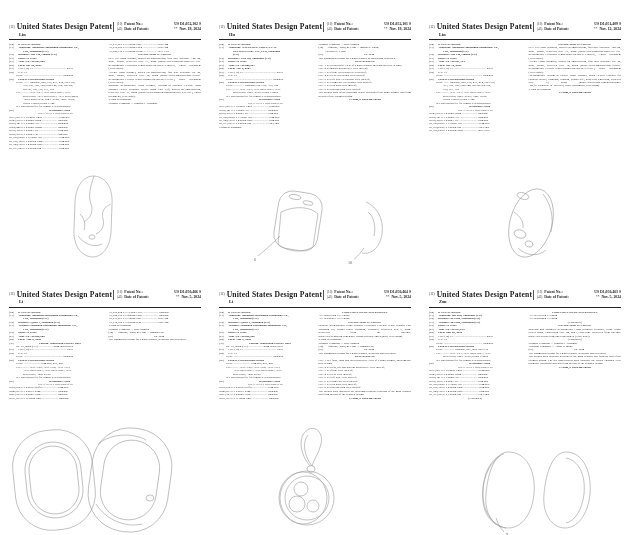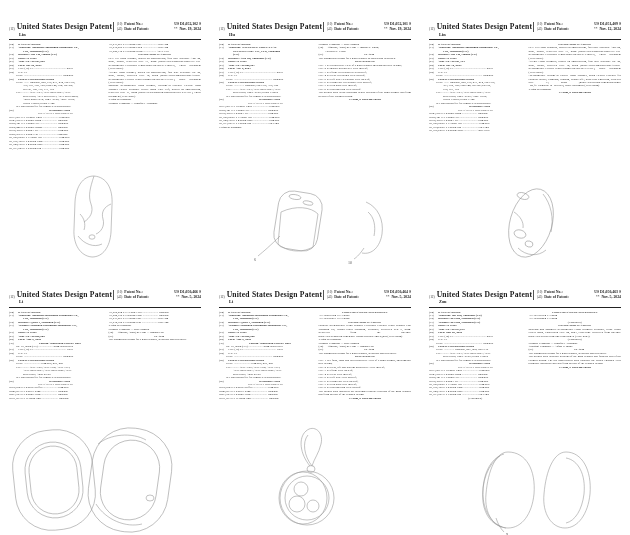--- a/index.html
+++ b/index.html
@@ -2,21 +2,21 @@
 <html><head>
 <meta charset="utf-8">
 <style>
   html,body{margin:0;padding:0;background:#e8e8e8;}
   #sheet{width:630px;height:535px;background:#ffffff;position:relative;overflow:hidden;
          font-family:"Liberation Serif", serif;color:#1a1a1a;}
   #grid{display:grid;grid-template-columns:210px 210px 210px;grid-template-rows:267.5px 267.5px;}
   .page{position:relative;overflow:hidden;padding:22px 9px 0 9px;box-sizing:border-box;background:#fff;}
   .hdr{display:flex;justify-content:space-between;align-items:flex-start;}
   .hdr-left{flex:1;min-width:0;}
-  .titlerow{display:flex;align-items:flex-end;gap:2px;}
+  .titlerow{display:flex;align-items:center;gap:2px;}
   .kind{font-size:3.4px;color:#333;flex:none;}
   .doctitle{font-size:7.6px;font-weight:bold;letter-spacing:.2px;white-space:nowrap;}
   .surname{font-size:4.4px;font-weight:bold;margin-left:10px;margin-top:.5px;}
   .hdr-right{width:84px;flex:none;border-left:.5px solid #555;padding-left:3px;}
   .hr-row{display:flex;align-items:baseline;gap:2px;font-size:3.8px;line-height:5px;}
   .hcode{font-size:3.2px;color:#333;flex:none;}
   .hlabel{font-weight:bold;flex:1;white-space:nowrap;}
   .hstar{font-size:3.4px;}
   .hval{font-weight:bold;white-space:nowrap;}
   .rule{border-top:1px solid #222;margin-top:2.5px;margin-bottom:3px;}

